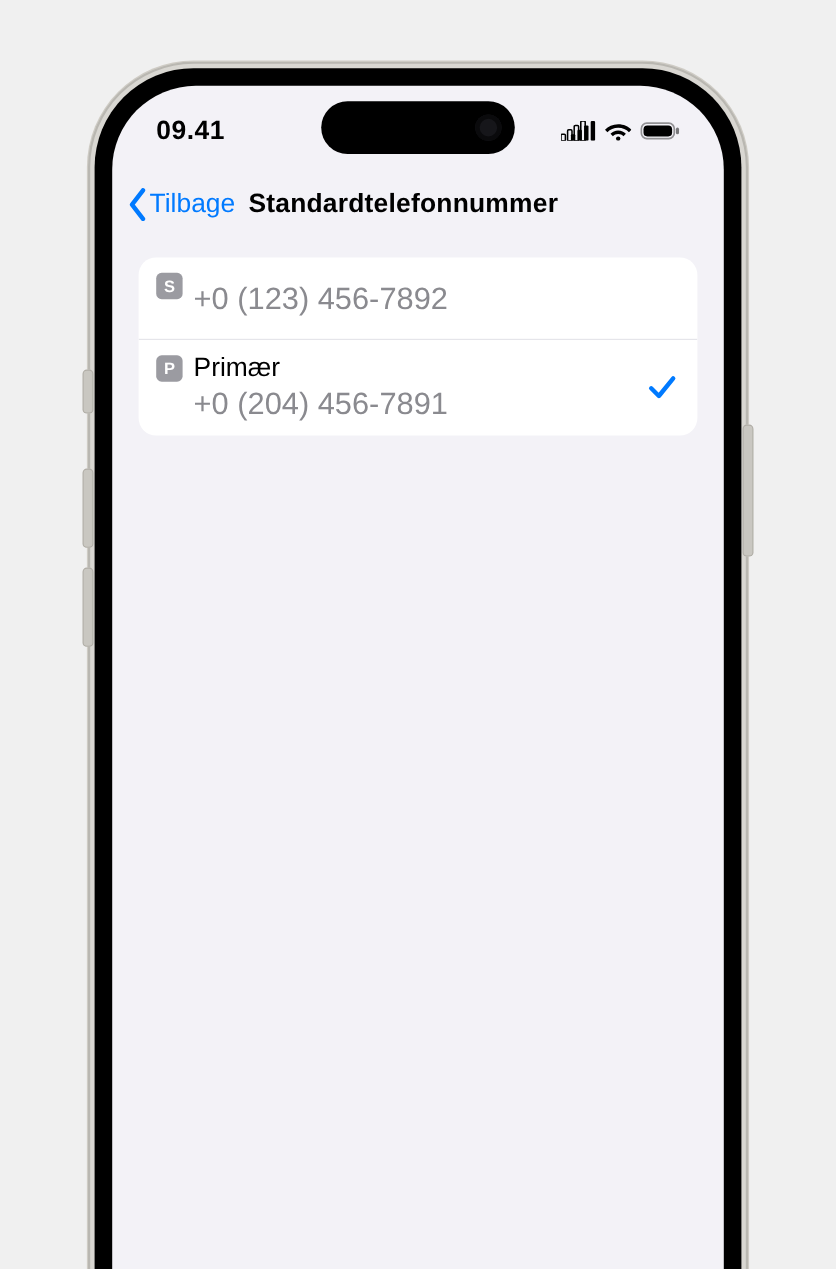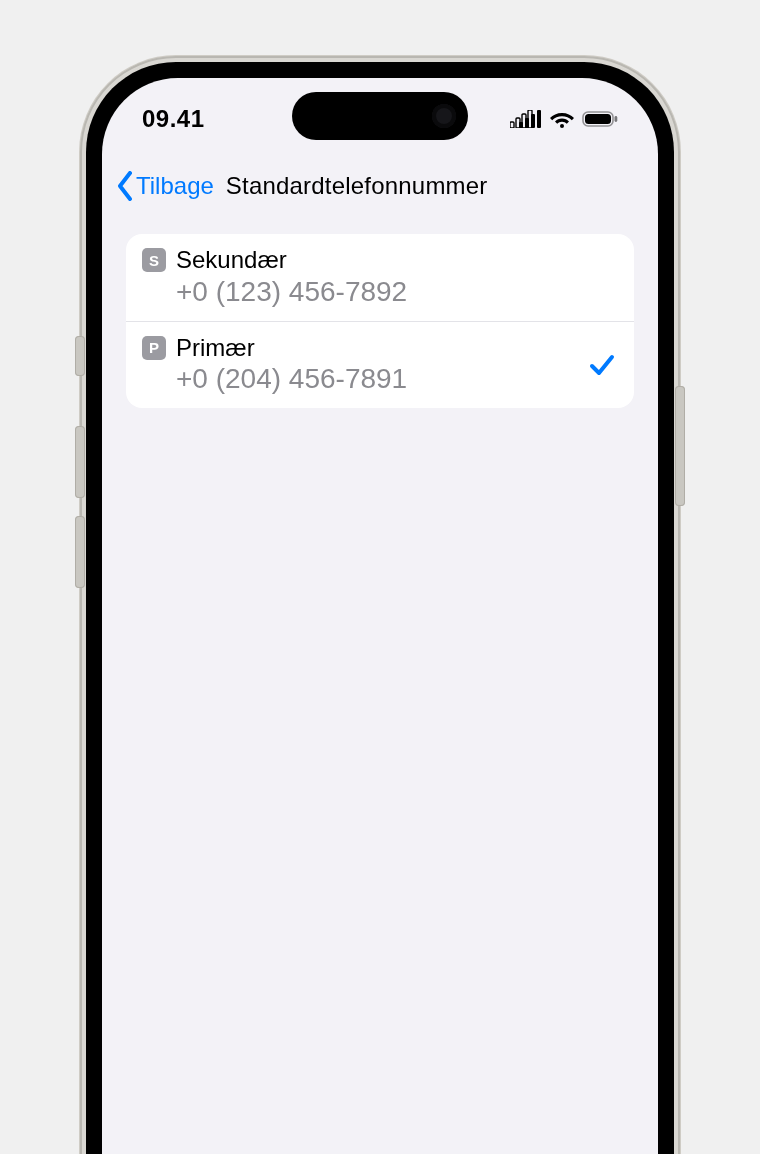--- a/index.html
+++ b/index.html
@@ -99,21 +99,21 @@
   }
   .back {
     display: flex; align-items: center;
     color: #007aff;
     font-size: 24px;
     gap: 2px;
   }
   .back-chevron { width: 18px; height: 30px; }
   .nav-title {
     font-size: 24px;
-    font-weight: 400;
+    font-weight: 700;
     color: #000;
     margin-left: 12px;
     letter-spacing: 0.2px;
   }
 
   
   .content {
     position: absolute;
     top: 156px; left: 24px; right: 24px;
   }
@@ -214,21 +214,20 @@
           </div>
           <div class="nav-title">Standardtelefonnummer</div>
         </div>
 
         <div class="content">
           <div class="card">
 
             <div class="row">
               <div class="badge">S</div>
               <div class="row-text">
-                <div class="row-label">Sekundær</div>
                 <div class="row-sub">+0 (123) 456-7892</div>
               </div>
             </div>
 
             <div class="row">
               <div class="badge">P</div>
               <div class="row-text">
                 <div class="row-label">Primær</div>
                 <div class="row-sub">+0 (204) 456-7891</div>
               </div>

